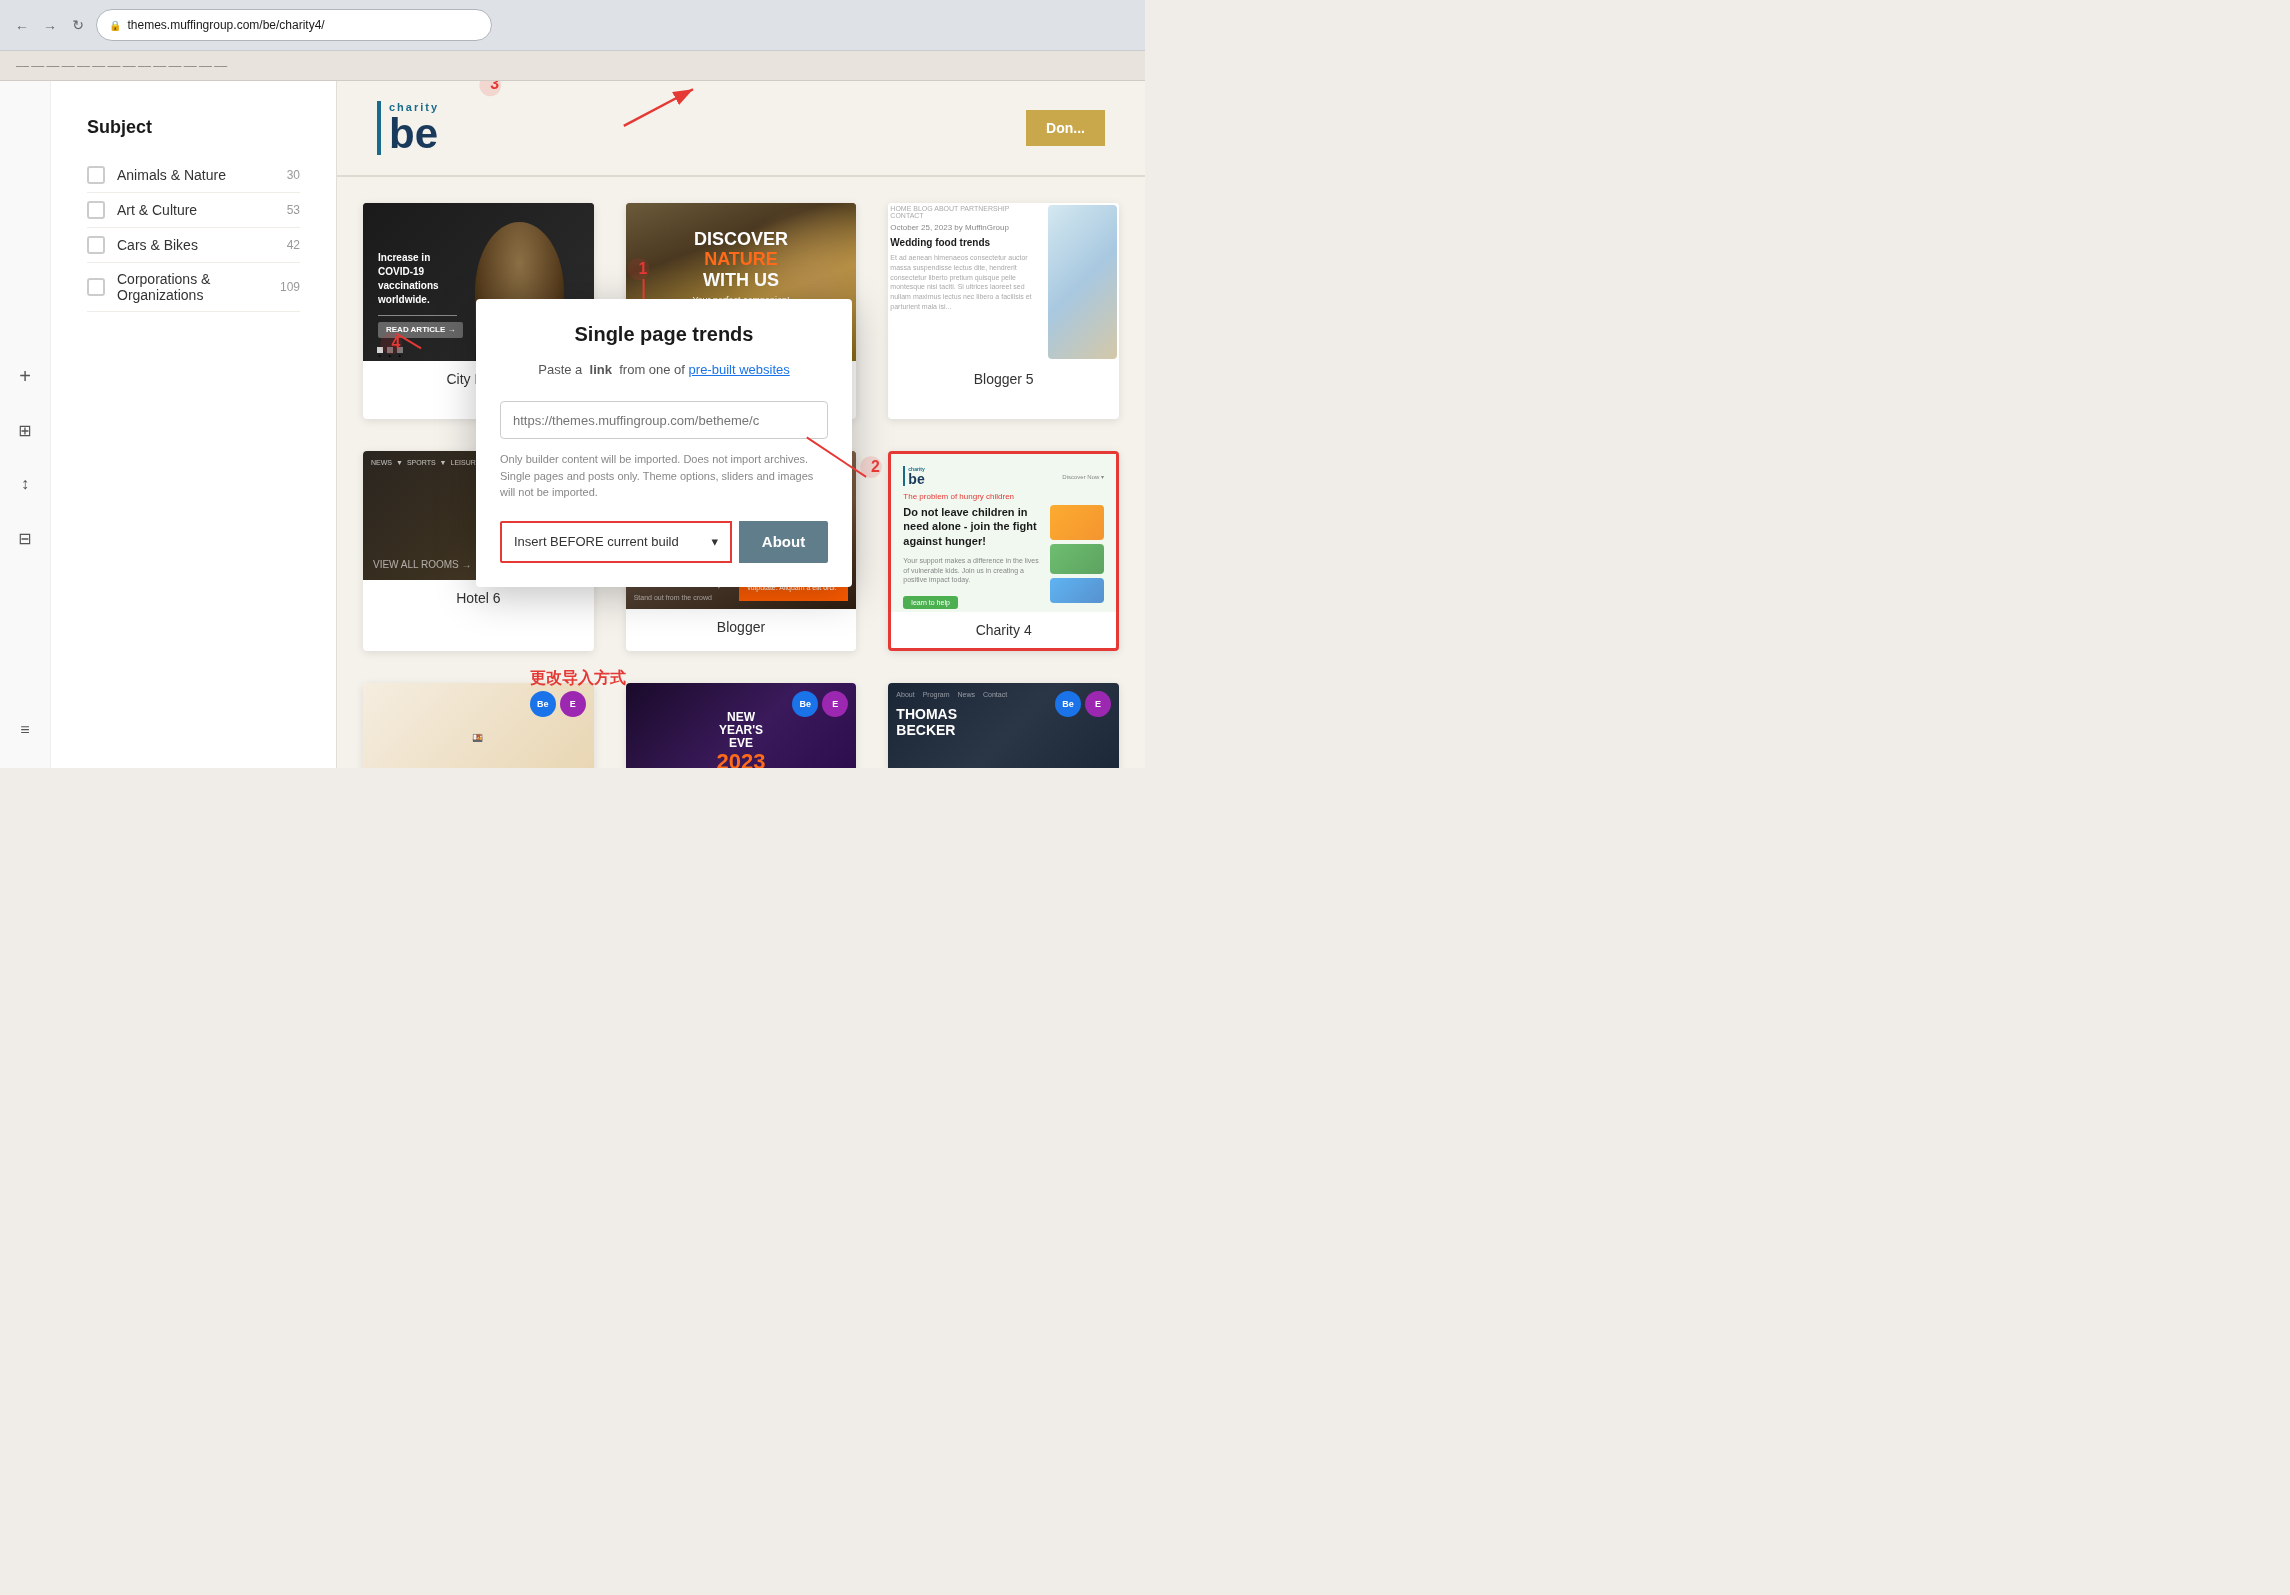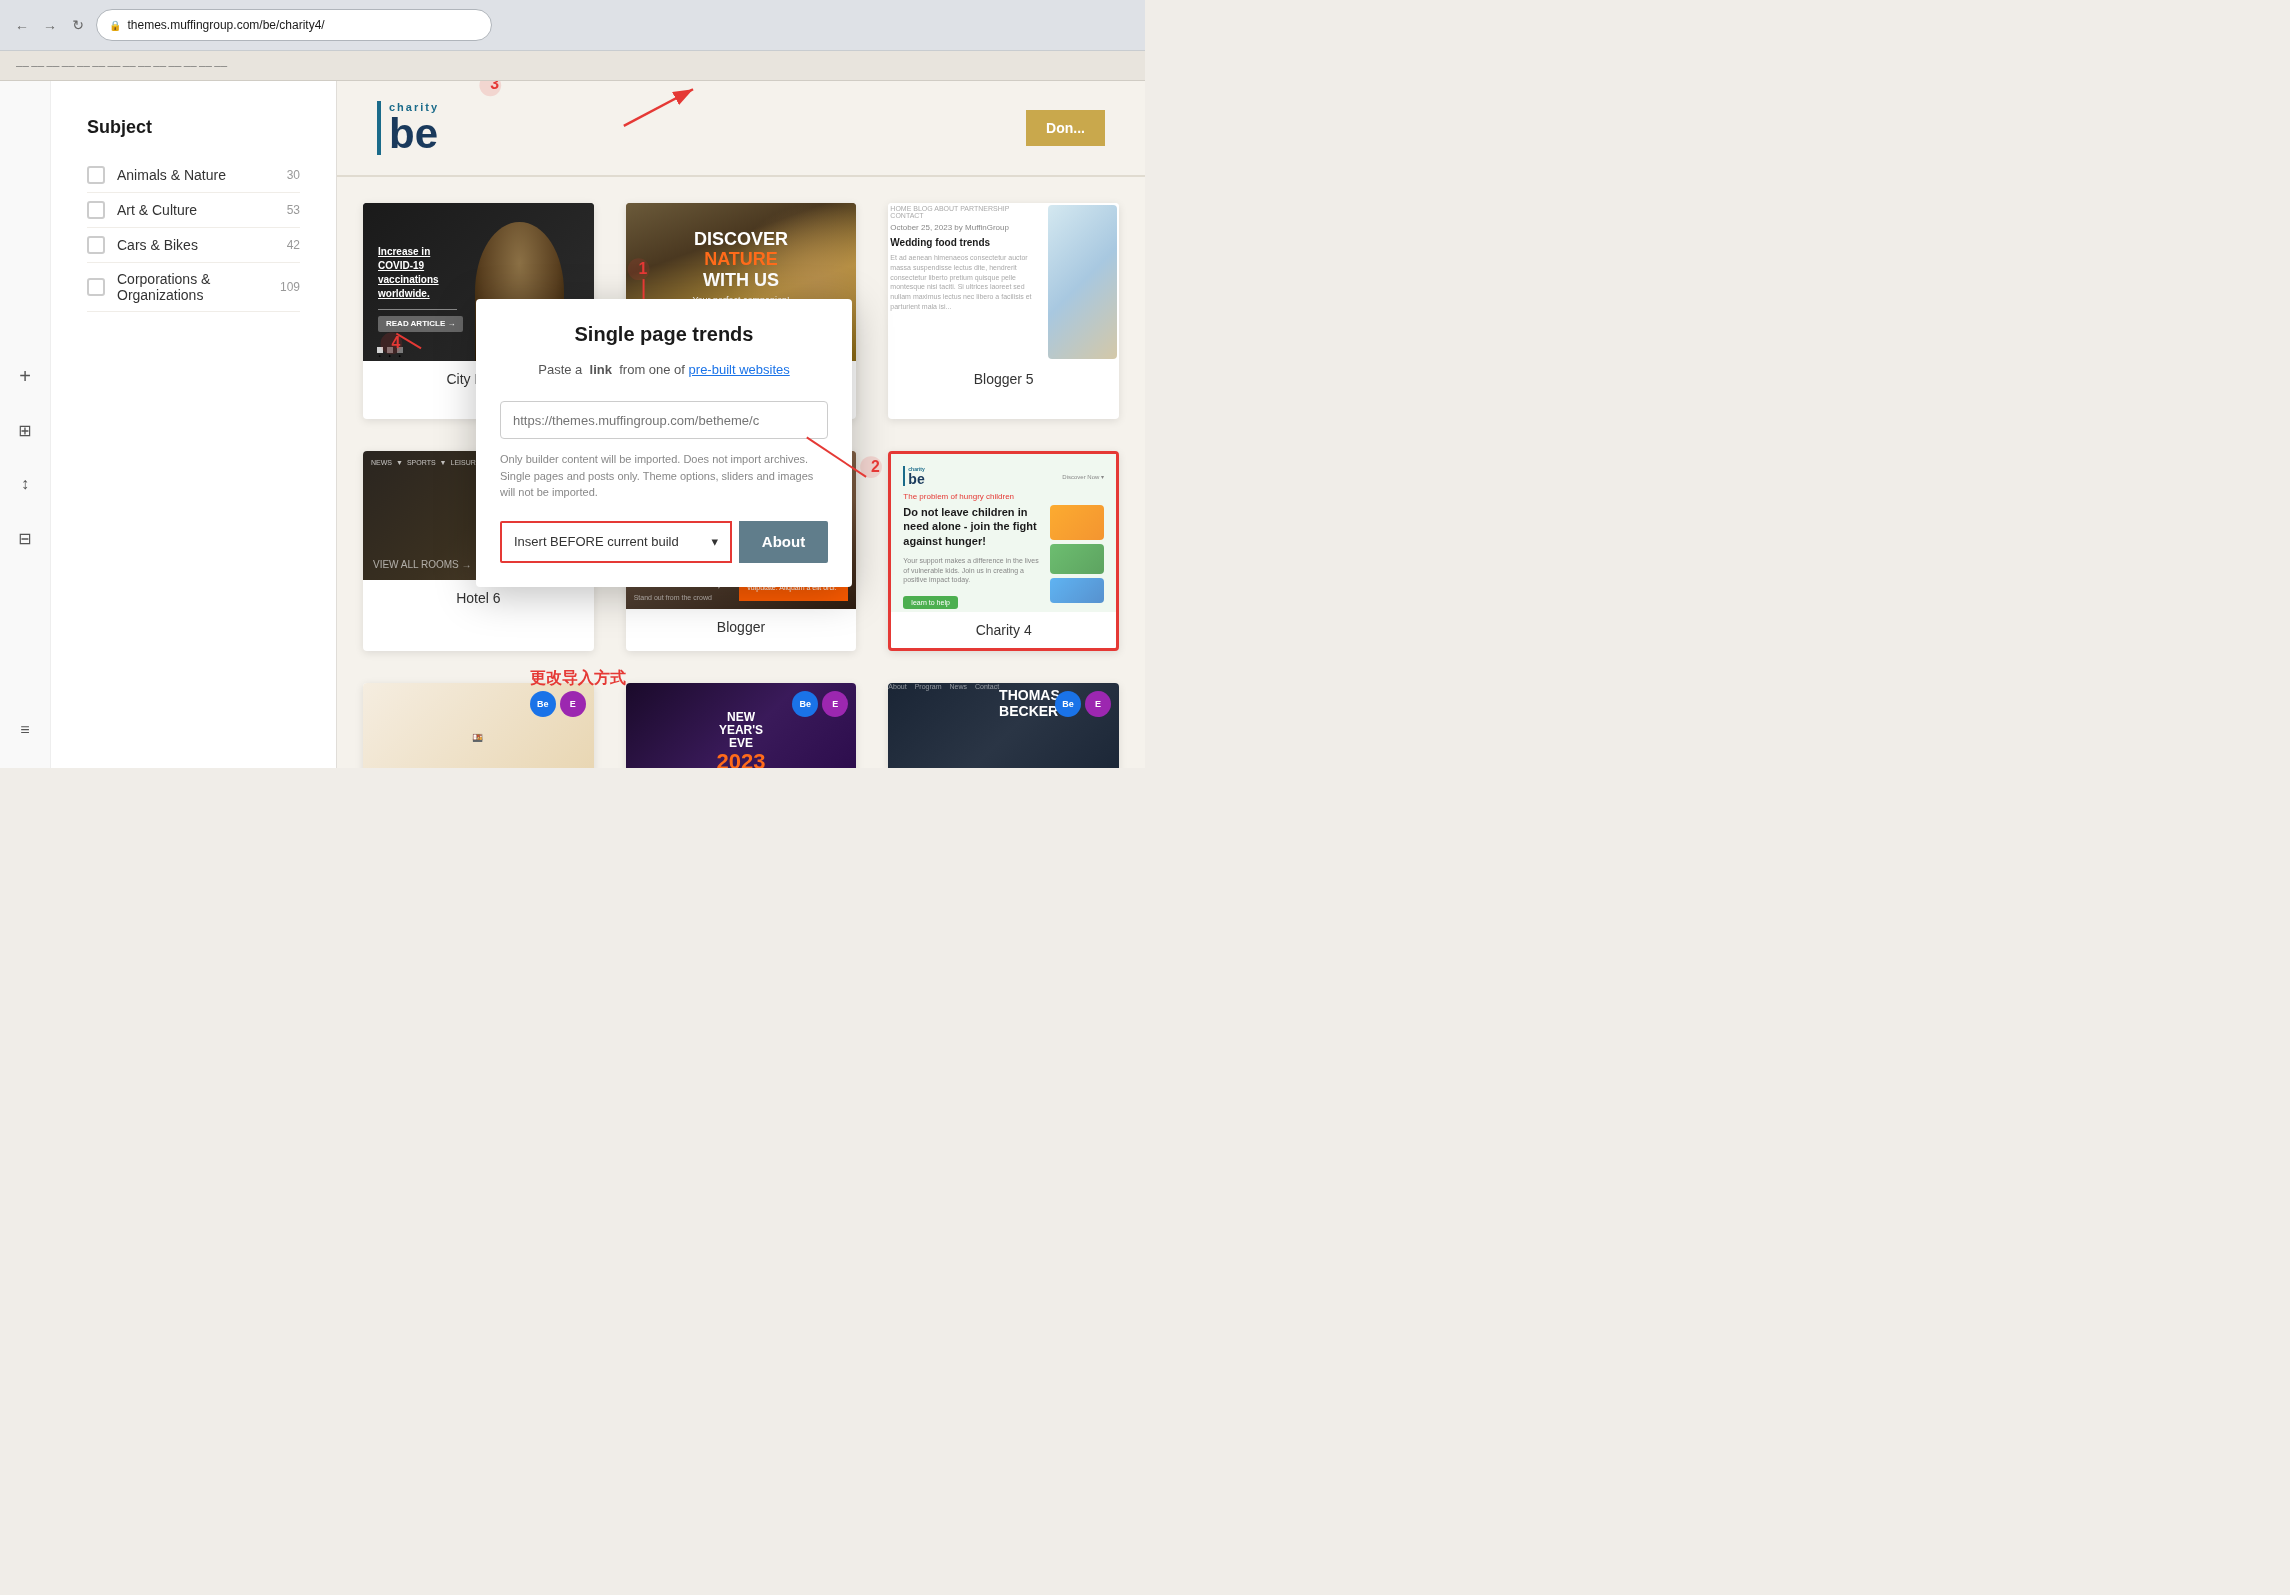--- a/index.html
+++ b/index.html
@@ -181,26 +181,25 @@
     
     .thumb-cityhall {
       background: linear-gradient(135deg, #1a1a1a 0%, #2d2d2d 100%);
       width: 100%; height: 158px;
       position: relative;
       overflow: hidden;
     }
     .thumb-cityhall-text {
       position: absolute;
       left: 15px;
-      top: 42px;
+      top: 48px;
       color: white;
       font-size: 11px;
       font-weight: 700;
       line-height: 1.3;
-      text-decoration: underline;
     }
 
     
     .thumb-adventure {
       background: linear-gradient(135deg, #8B7355 0%, #5c4a2a 50%, #3d3020 100%);
       width: 100%; height: 158px;
       position: relative;
       display: flex;
       align-items: center;
       justify-content: center;
@@ -602,21 +601,21 @@
             <div style="color:white; font-size:12px; font-weight:900; text-align:center;">NEW<br>YEAR'S<br>EVE</div>
             <div class="newyear-year">2023</div>
           </div>
         </div>
 
         <div class="template-card">
           <div class="template-badges">
             <div class="badge badge-be">Be</div>
             <div class="badge badge-e">E</div>
           </div>
-          <div style="background:linear-gradient(135deg, #1a2535 0%, #2a3545 50%, #1a2535 100%); height:109px; display:flex; flex-direction:row; padding:0;">
+          <div style="background:linear-gradient(135deg, #1a2535 0%, #2a3545 50%, #1a2535 100%); height:109px; display:flex; flex-direction:column; padding:8px;">
             <div style="font-size:7px; color:rgba(255,255,255,0.5); margin-bottom:4px; display:flex; gap:8px;">
               <span>About</span>
                 <span>Program</span>
                 <span>News</span>
                 <span>Contact</span>
             </div>
             <div style="font-size:14px; font-weight:900; color:white; margin-top:4px;">THOMAS<br>BECKER</div>
           </div>
         </div>
       </div>

